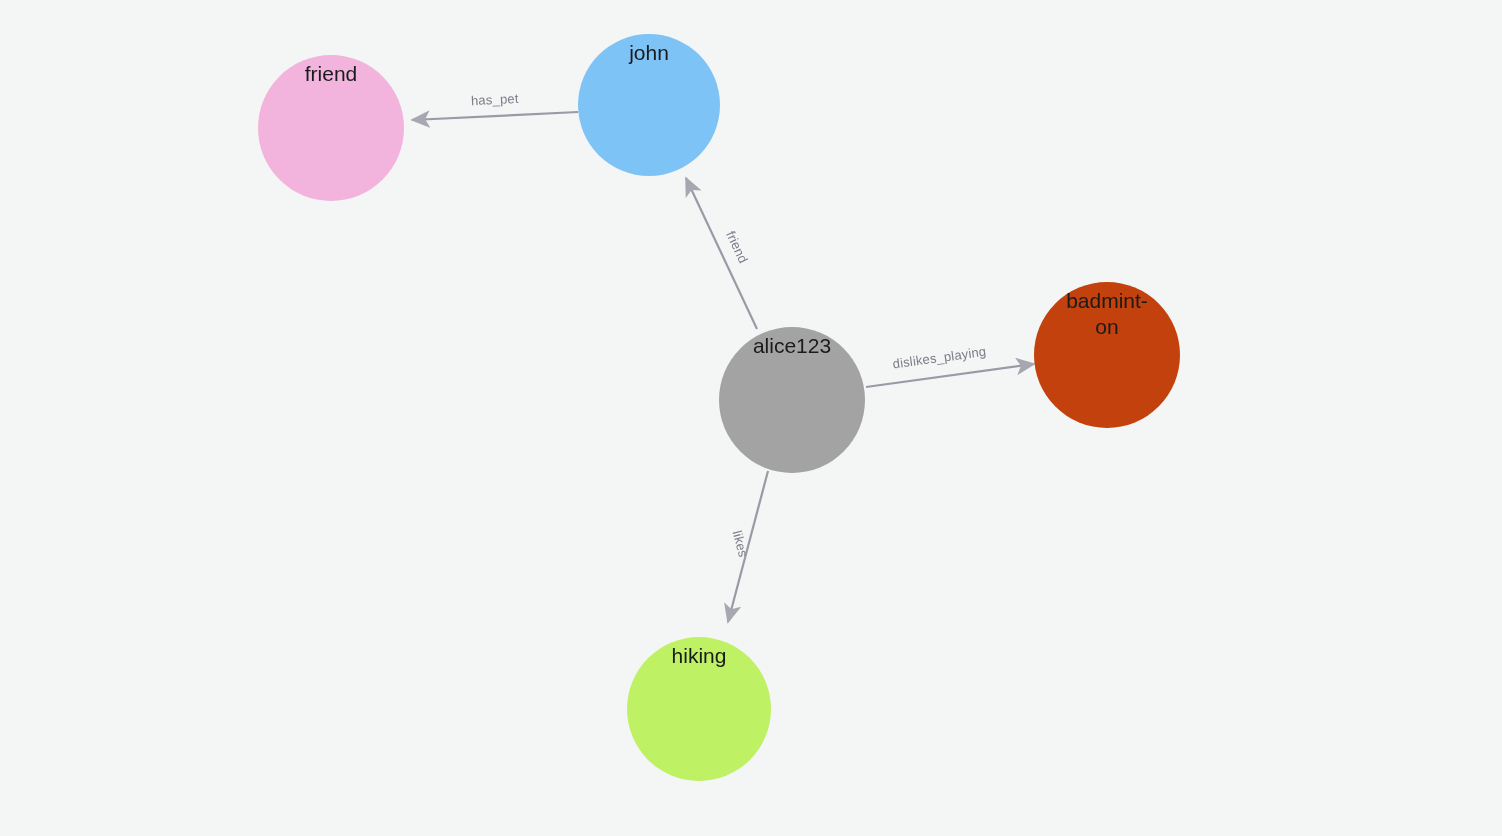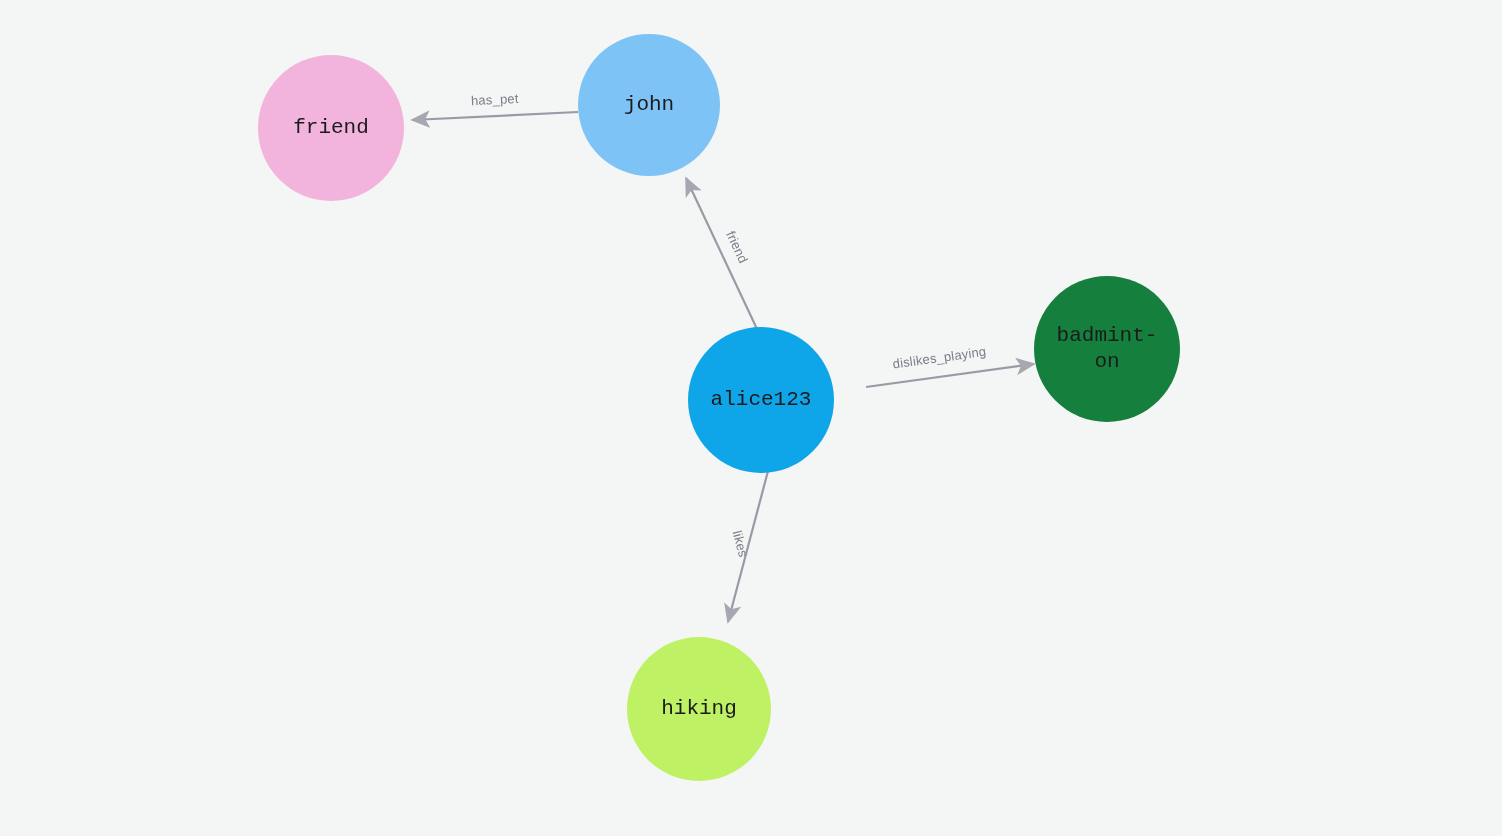--- a/index.html
+++ b/index.html
@@ -37,26 +37,26 @@
   .edge-label {
     fill: #7d7d89;
     font-family: "Liberation Sans", sans-serif;
     font-size: 13px;
     letter-spacing: 0.2px;
   }
   .node {
     position: absolute;
     border-radius: 50%;
     display: flex;
-    align-items: center;
+    align-items: flex-start;
     justify-content: center;
     text-align: center;
     box-sizing: border-box;
     color: #1b1b1b;
-    font-family: Liberation Mono, monospace;
+    font-family: Liberation Sans, sans-serif;
     font-size: 21px;
     line-height: 26px;
     word-break: break-word;
     padding: 6px;
     user-select: none;
   }
   .node-label {
     display: block;
     width: 100%;
     white-space: pre-line;
@@ -87,24 +87,24 @@
       </g>
   </svg>
 
   <div id="nodes-layer">
       <div class="node" style="left: 258px; top: 55px; width: 146px; height: 146px; background: rgb(242, 180, 220);">
         <span class="node-label">friend</span>
       </div>
       <div class="node" style="left: 578px; top: 34px; width: 142px; height: 142px; background: rgb(126, 195, 245);">
         <span class="node-label">john</span>
       </div>
-      <div class="node" style="left: 688px; top: 327px; width: 146px; height: 146px; background: #0ea5e9;">
+      <div class="node" style="left: 719px; top: 327px; width: 146px; height: 146px; background: #a3a3a3;">
         <span class="node-label">alice123</span>
       </div>
-      <div class="node" style="left: 1034px; top: 276px; width: 146px; height: 146px; background: #15803d;">
+      <div class="node" style="left: 1034px; top: 282px; width: 146px; height: 146px; background: #c2410c;">
         <span class="node-label">badmint-
 on</span>
       </div>
       <div class="node" style="left: 627px; top: 637px; width: 144px; height: 144px; background: #bef264;">
         <span class="node-label">hiking</span>
       </div>
     </div>
 
 </div>
 

